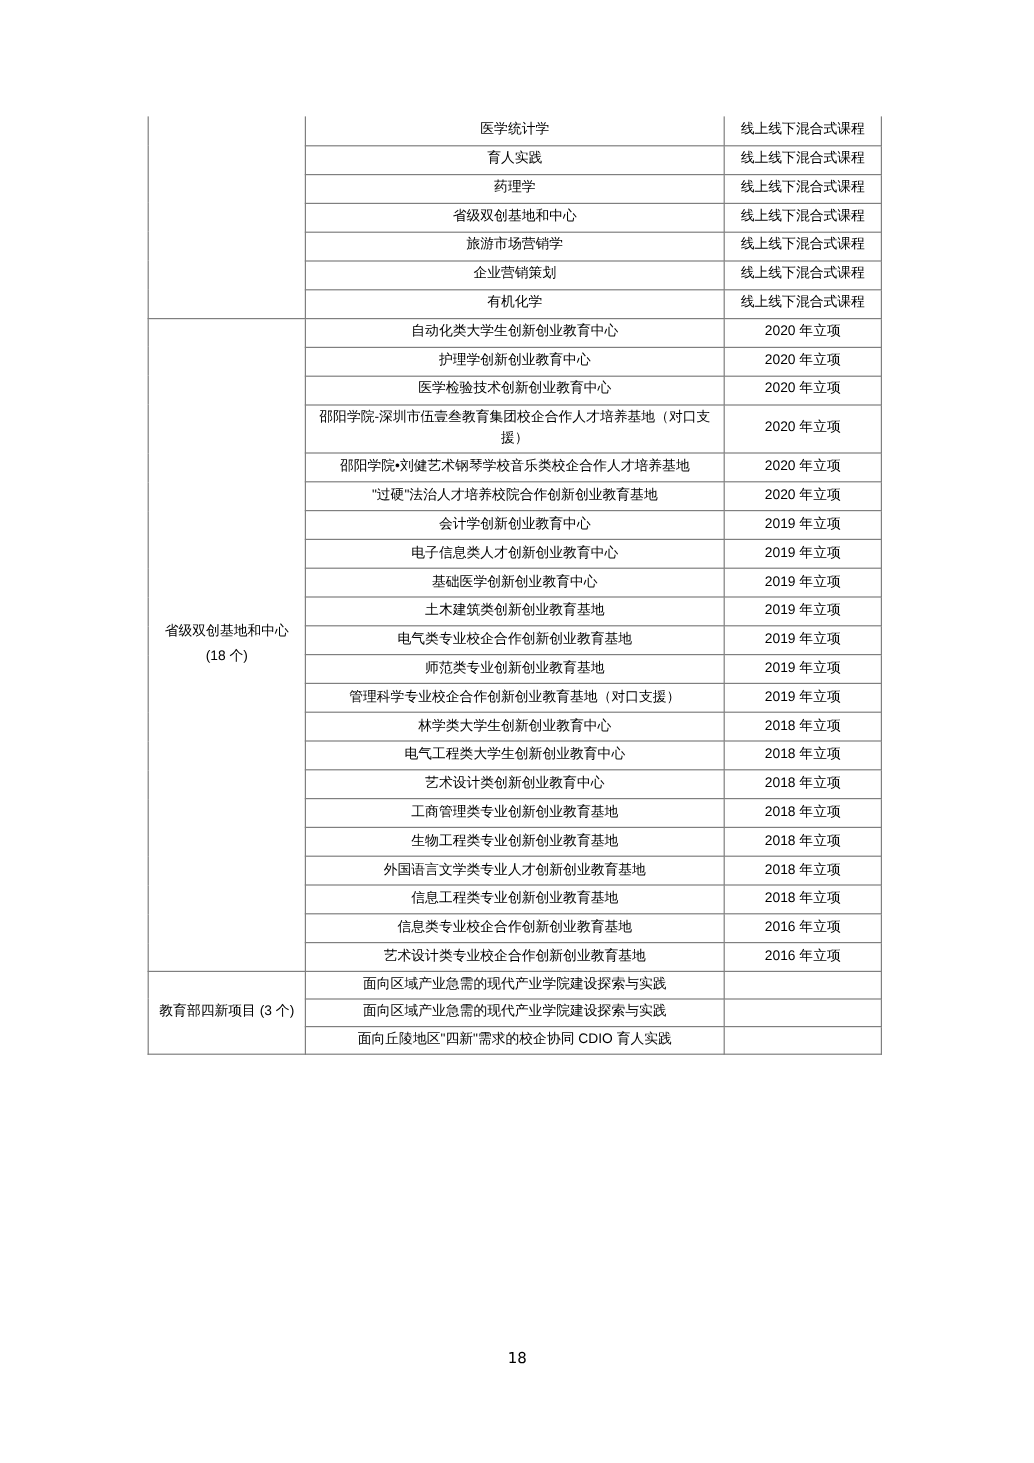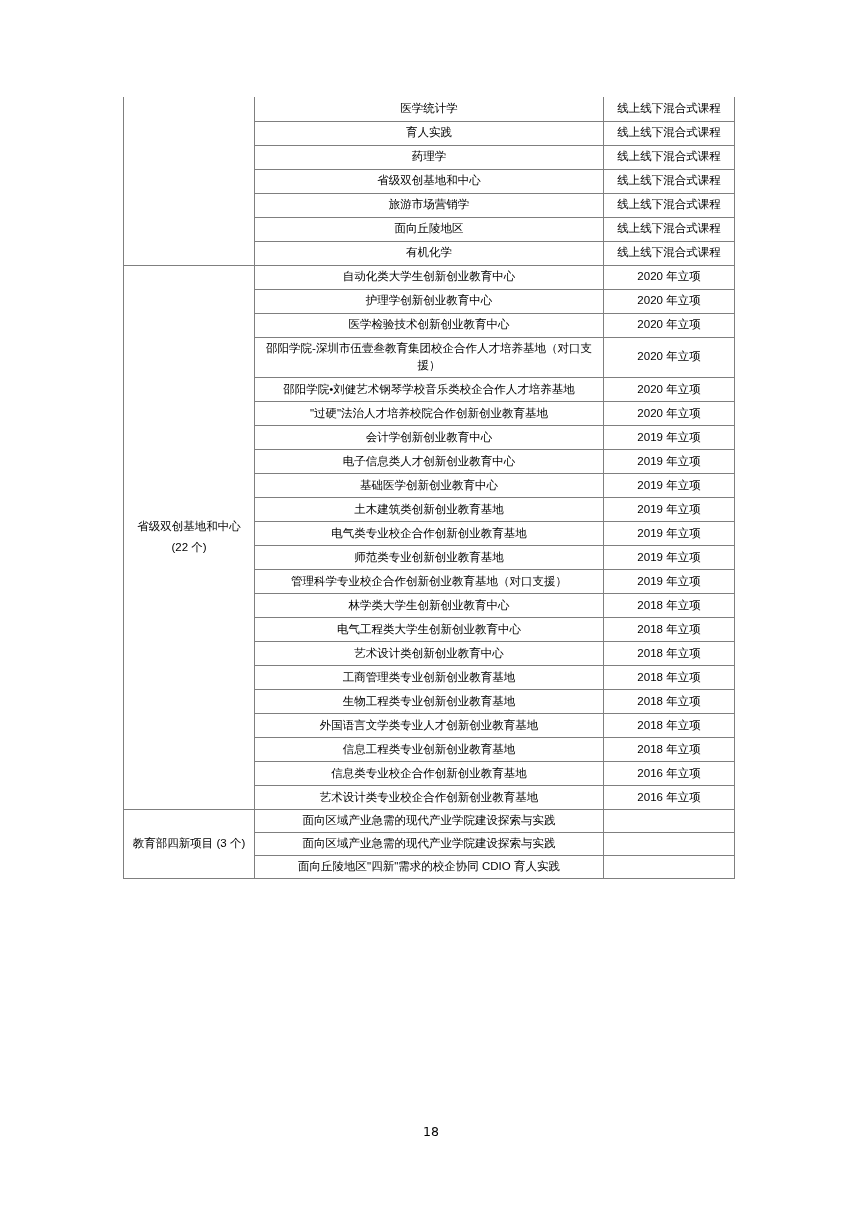--- a/index.html
+++ b/index.html
@@ -91,31 +91,31 @@
       </tr>
       <tr class="sec-0">
         <td class="name-cell">省级双创基地和中心</td>
         <td class="status-cell">线上线下混合式课程</td>
       </tr>
       <tr class="sec-0">
         <td class="name-cell">旅游市场营销学</td>
         <td class="status-cell">线上线下混合式课程</td>
       </tr>
       <tr class="sec-0">
-        <td class="name-cell">面向丘陵地区</td>
+        <td class="name-cell">企业营销策划</td>
         <td class="status-cell">线上线下混合式课程</td>
       </tr>
       <tr class="sec-0">
         <td class="name-cell">有机化学</td>
         <td class="status-cell">线上线下混合式课程</td>
       </tr>
       <tr class="sec-1">
         <td rowspan="22" class="cat">
           <div class="cat-line">省级双创基地和中心</div>
-          <div class="cat-line">(22 个)</div>
+          <div class="cat-line">(18 个)</div>
         </td>
         <td class="name-cell">自动化类大学生创新创业教育中心</td>
         <td class="status-cell">2020 年立项</td>
       </tr>
       <tr class="sec-1">
         <td class="name-cell">护理学创新创业教育中心</td>
         <td class="status-cell">2020 年立项</td>
       </tr>
       <tr class="sec-1">
         <td class="name-cell">医学检验技术创新创业教育中心</td>

